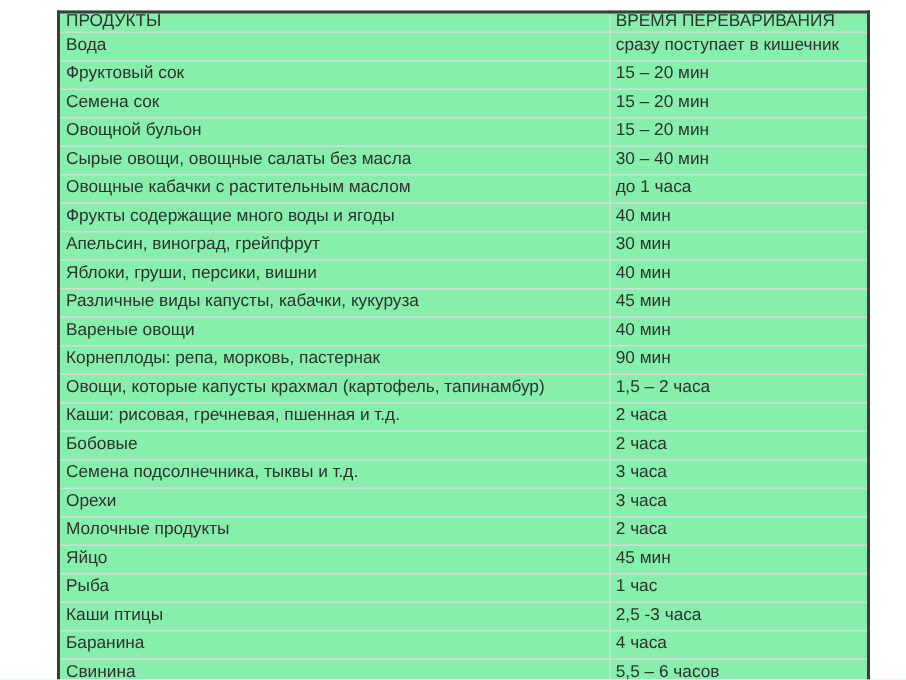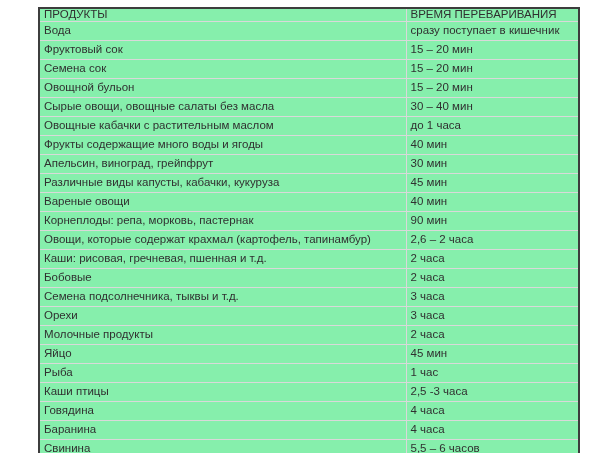--- a/index.html
+++ b/index.html
@@ -82,34 +82,38 @@
         </tr>
         <tr>
           <td class="col-product">Фрукты содержащие много воды и ягоды</td>
           <td class="col-time">40 мин</td>
         </tr>
         <tr>
           <td class="col-product">Апельсин, виноград, грейпфрут</td>
           <td class="col-time">30 мин</td>
         </tr>
         <tr>
+          <td class="col-product">Яблоки, груши, персики, вишни</td>
+          <td class="col-time">40 мин</td>
+        </tr>
+        <tr>
           <td class="col-product">Различные виды капусты, кабачки, кукуруза</td>
           <td class="col-time">45 мин</td>
         </tr>
         <tr>
           <td class="col-product">Вареные овощи</td>
           <td class="col-time">40 мин</td>
         </tr>
         <tr>
           <td class="col-product">Корнеплоды: репа, морковь, пастернак</td>
           <td class="col-time">90 мин</td>
         </tr>
         <tr>
-          <td class="col-product">Овощи, которые содержат крахмал (картофель, тапинамбур)</td>
-          <td class="col-time">2,6 – 2 часа</td>
+          <td class="col-product">Овощи, которые капусты крахмал (картофель, тапинамбур)</td>
+          <td class="col-time">1,5 – 2 часа</td>
         </tr>
         <tr>
           <td class="col-product">Каши: рисовая, гречневая, пшенная и т.д.</td>
           <td class="col-time">2 часа</td>
         </tr>
         <tr>
           <td class="col-product">Бобовые</td>
           <td class="col-time">2 часа</td>
         </tr>
         <tr>
@@ -130,24 +134,20 @@
         </tr>
         <tr>
           <td class="col-product">Рыба</td>
           <td class="col-time">1 час</td>
         </tr>
         <tr>
           <td class="col-product">Каши птицы</td>
           <td class="col-time">2,5 -3 часа</td>
         </tr>
         <tr>
-          <td class="col-product">Говядина</td>
-          <td class="col-time">4 часа</td>
-        </tr>
-        <tr>
           <td class="col-product">Баранина</td>
           <td class="col-time">4 часа</td>
         </tr>
         <tr>
           <td class="col-product">Свинина</td>
           <td class="col-time">5,5 – 6 часов</td>
         </tr>
       </tbody>
   </table>
 </div>

